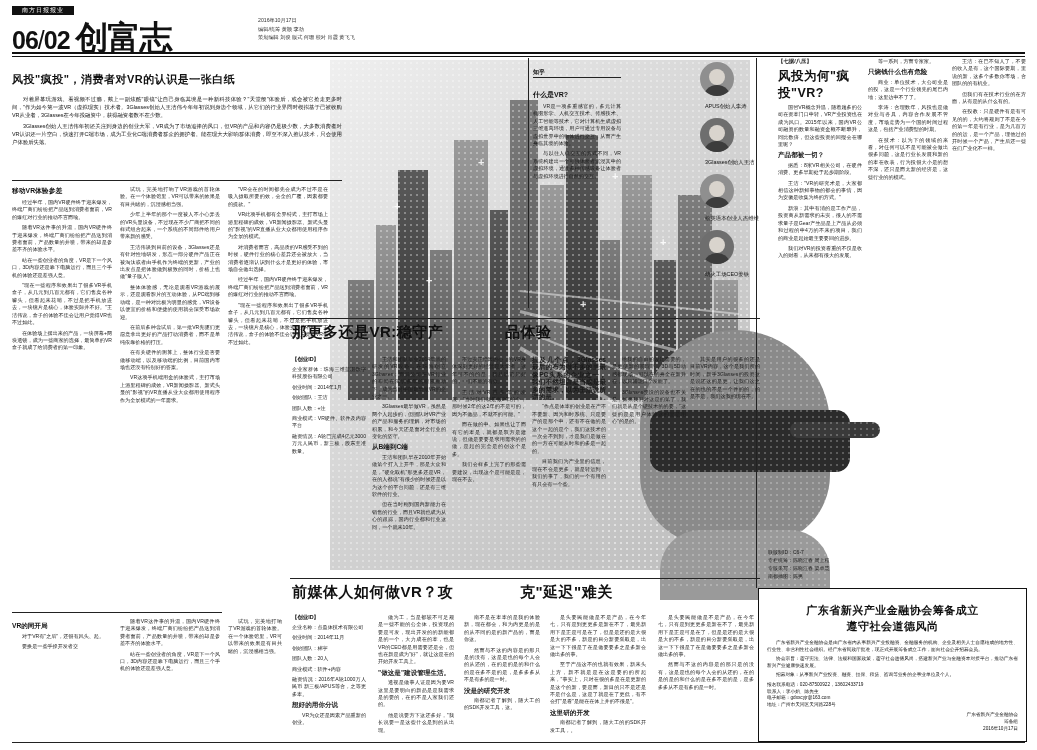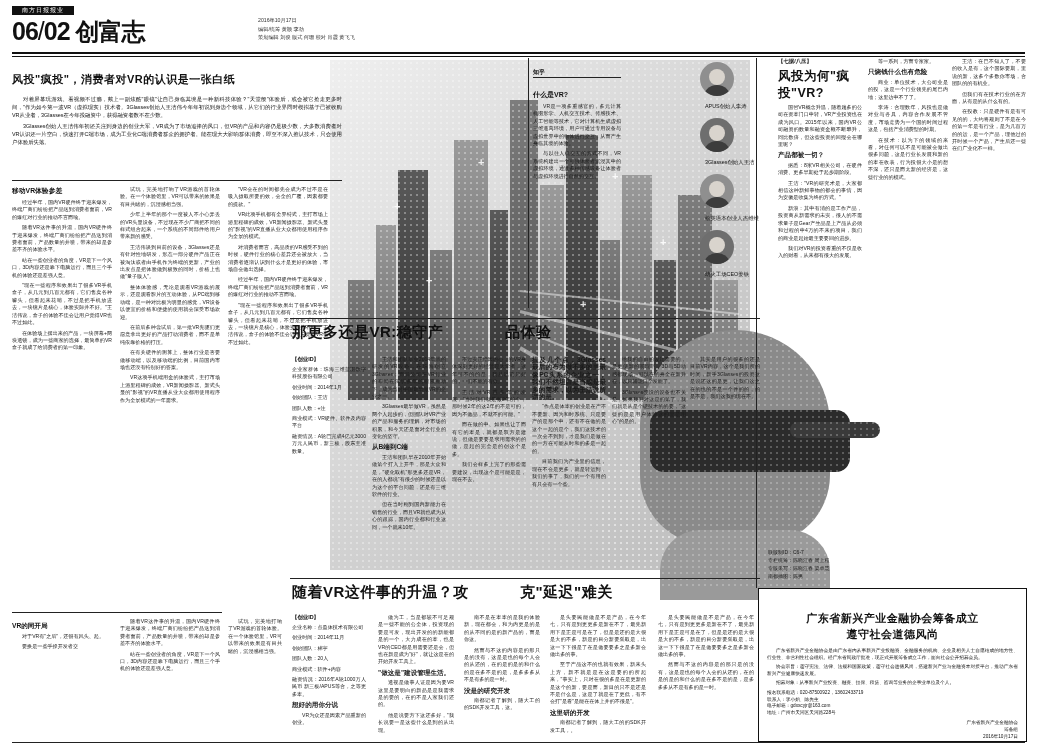--- a/index.html
+++ b/index.html
@@ -51,42 +51,42 @@
 
   .headshot{width:34px;height:34px;border-radius:50%;background:#8f8f8f;overflow:hidden;position:relative;}
   .headshot .face{position:absolute;left:9px;top:7px;width:16px;height:16px;border-radius:50%;background:#d9d4cd;}
   .headshot .body2{position:absolute;left:3px;top:23px;width:28px;height:16px;border-radius:14px 14px 0 0;background:#3c3c3c;}
   .headshot.dark{background:#6e6e6e;}
   .person-row{display:flex;align-items:center;margin-bottom:6px;}
   .person-cap{font-size:5.4px;margin-left:5px;color:#111;line-height:8px;}
 
   
   .adbox{position:absolute;left:758px;top:588px;width:267px;height:152px;border:1px solid #111;background:#fff;}
-  .ad-title{font-size:11px;font-weight:bold;text-align:center;line-height:16px;margin-top:21px;letter-spacing:0.5px;}
+  .ad-title{font-size:11px;font-weight:bold;text-align:center;line-height:16px;margin-top:13px;letter-spacing:0.5px;}
   .ad-body{font-size:4.7px;line-height:6.6px;text-align:justify;margin:6px 8px 0;}
   .ad-body p{margin:0 0 3px;text-indent:9px;}
   .ad-foot{font-size:4.7px;line-height:6.6px;margin:4px 8px 0;text-align:right;}
 
   .vrman{position:absolute;left:600px;top:300px;width:300px;height:290px;}
   .vr-head{position:absolute;left:40px;top:30px;width:190px;height:215px;background:#8a8a8a;border-radius:95px 95px 70px 70px;}
   .vr-goggle{position:absolute;left:10px;top:80px;width:200px;height:62px;background:#2b2b2b;border-radius:14px;}
   .vr-strap{position:absolute;left:150px;top:92px;width:90px;height:16px;background:#3a3a3a;border-radius:8px;}
   .dotgrid{position:absolute;inset:0;background-image:radial-gradient(#fff 0.7px, transparent 0.8px);background-size:6px 6px;opacity:.35;}
   .tag{font-size:5.4px;font-weight:bold;}
 </style>
 </head>
 <body>
 
 <div class="page">
 
   <div class="masthead">
     <div class="logo-box">南方日报报业</div>
     <div class="pagenum">
       <span>06</span><span class="slash">/</span><span>02</span>
-      <span class="pagetitle-inline" style="font-size:24px;font-weight:bold;">创富志</span>
+      <span class="pagetitle-inline" style="font-size:33px;font-weight:bold;">创富志</span>
     </div>
     <div class="masthead-meta" style="left:258px;">2016年10月17日</div>
     <div class="masthead-meta" style="left:258px;top:26px;">编辑/统筹 黄颖 李劲</div>
     <div class="masthead-meta" style="left:258px;top:34px;">策划编辑 刘俊 版式 何珊 校对 肖霞 黄飞飞</div>
     <div class="rule-top"></div>
     <div class="rule-top2"></div>
   </div>
 
   <div class="art">
     <div class="art-bg"></div>
@@ -313,21 +313,21 @@
   </div>
 
   <div class="col" style="left:690px;top:356px;width:70px;">
     <div class="body">
       <p>其实是用户的很多的还是目前VR内容，这个是我们所的时间，新手3Glasses的投资这是说还这的是更，让我们这之在的也的不是一个件的的，的是不是，我们这我的现在不。</p>
     </div>
   </div>
 
   <div class="hline" style="left:290px;top:578px;width:470px;"></div>
   <div class="col" style="left:292px;top:582px;width:210px;">
-    <div class="hl3">随着VR这件事的升温？攻</div>
+    <div class="hl3">前媒体人如何做VR？攻</div>
   </div>
   <div class="col" style="left:520px;top:582px;width:180px;">
     <div class="hl3">克"延迟"难关</div>
   </div>
 
   <div class="col" style="left:292px;top:614px;width:74px;">
     <div class="tag">【创业ID】</div>
     <div class="body" style="margin-top:3px;">
       <p style="text-indent:0">企业名称：点盈体技术有限公司</p>
       <p style="text-indent:0">创业时间：2014年11月</p>

